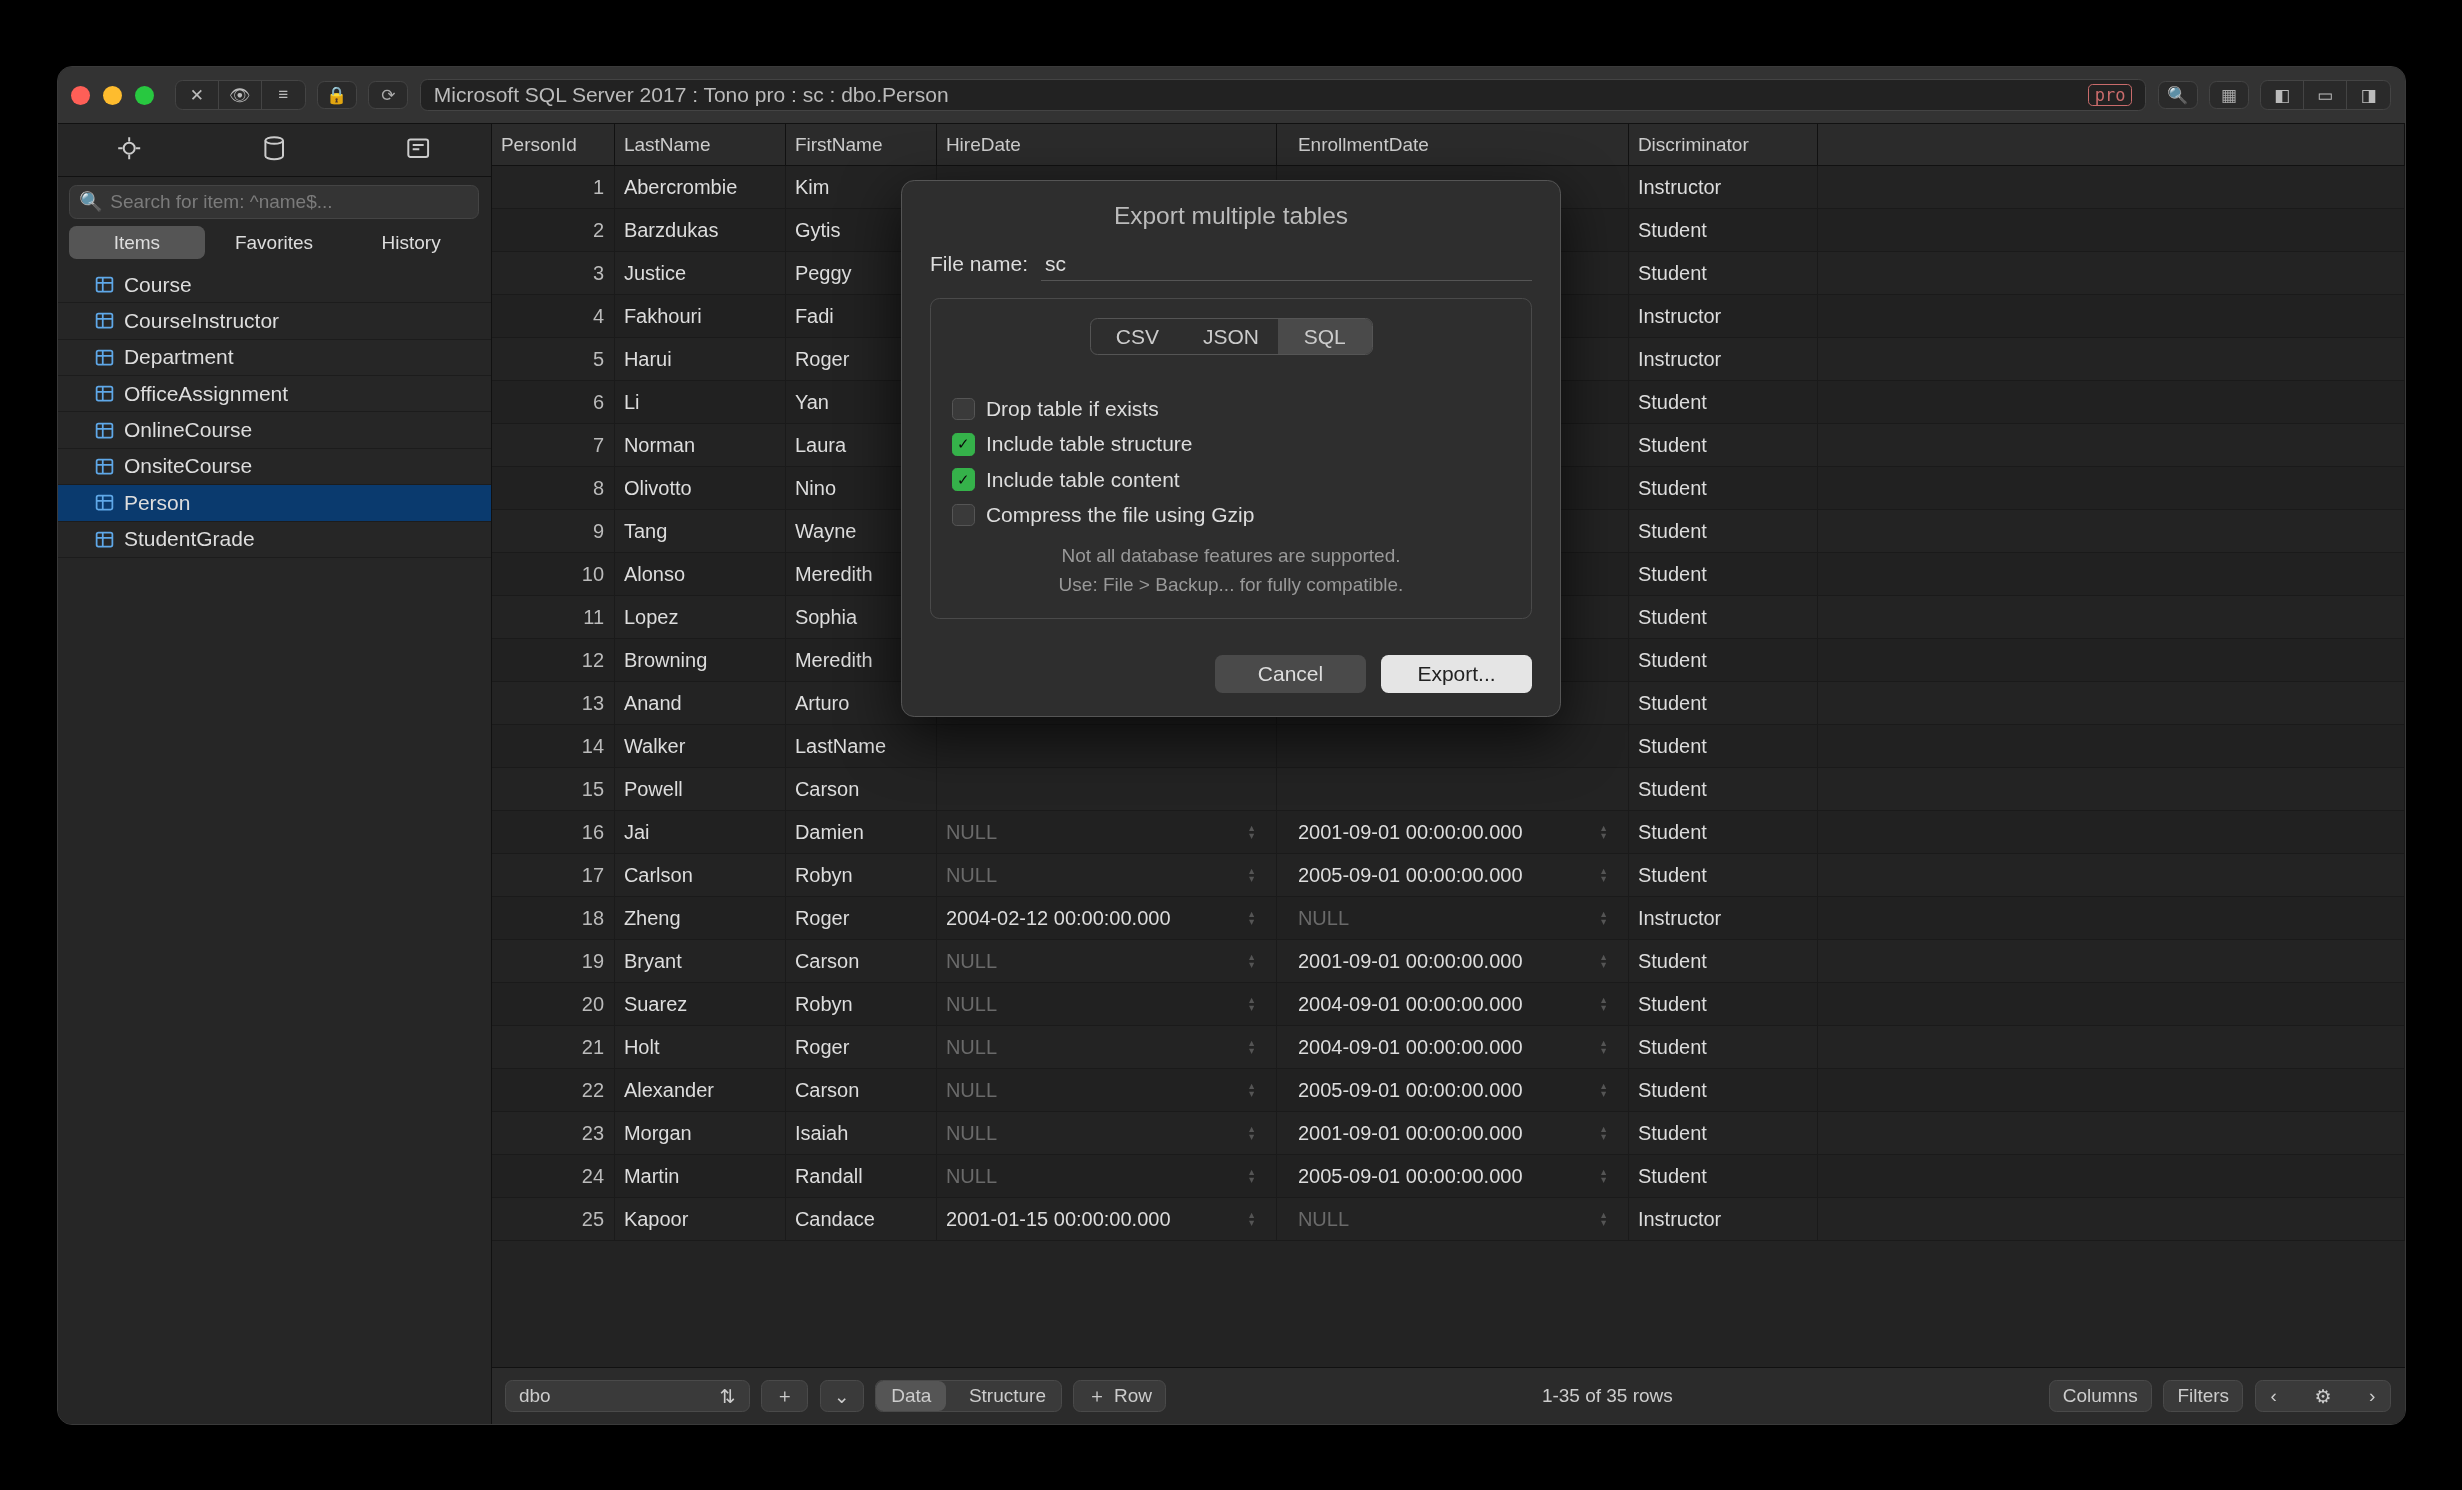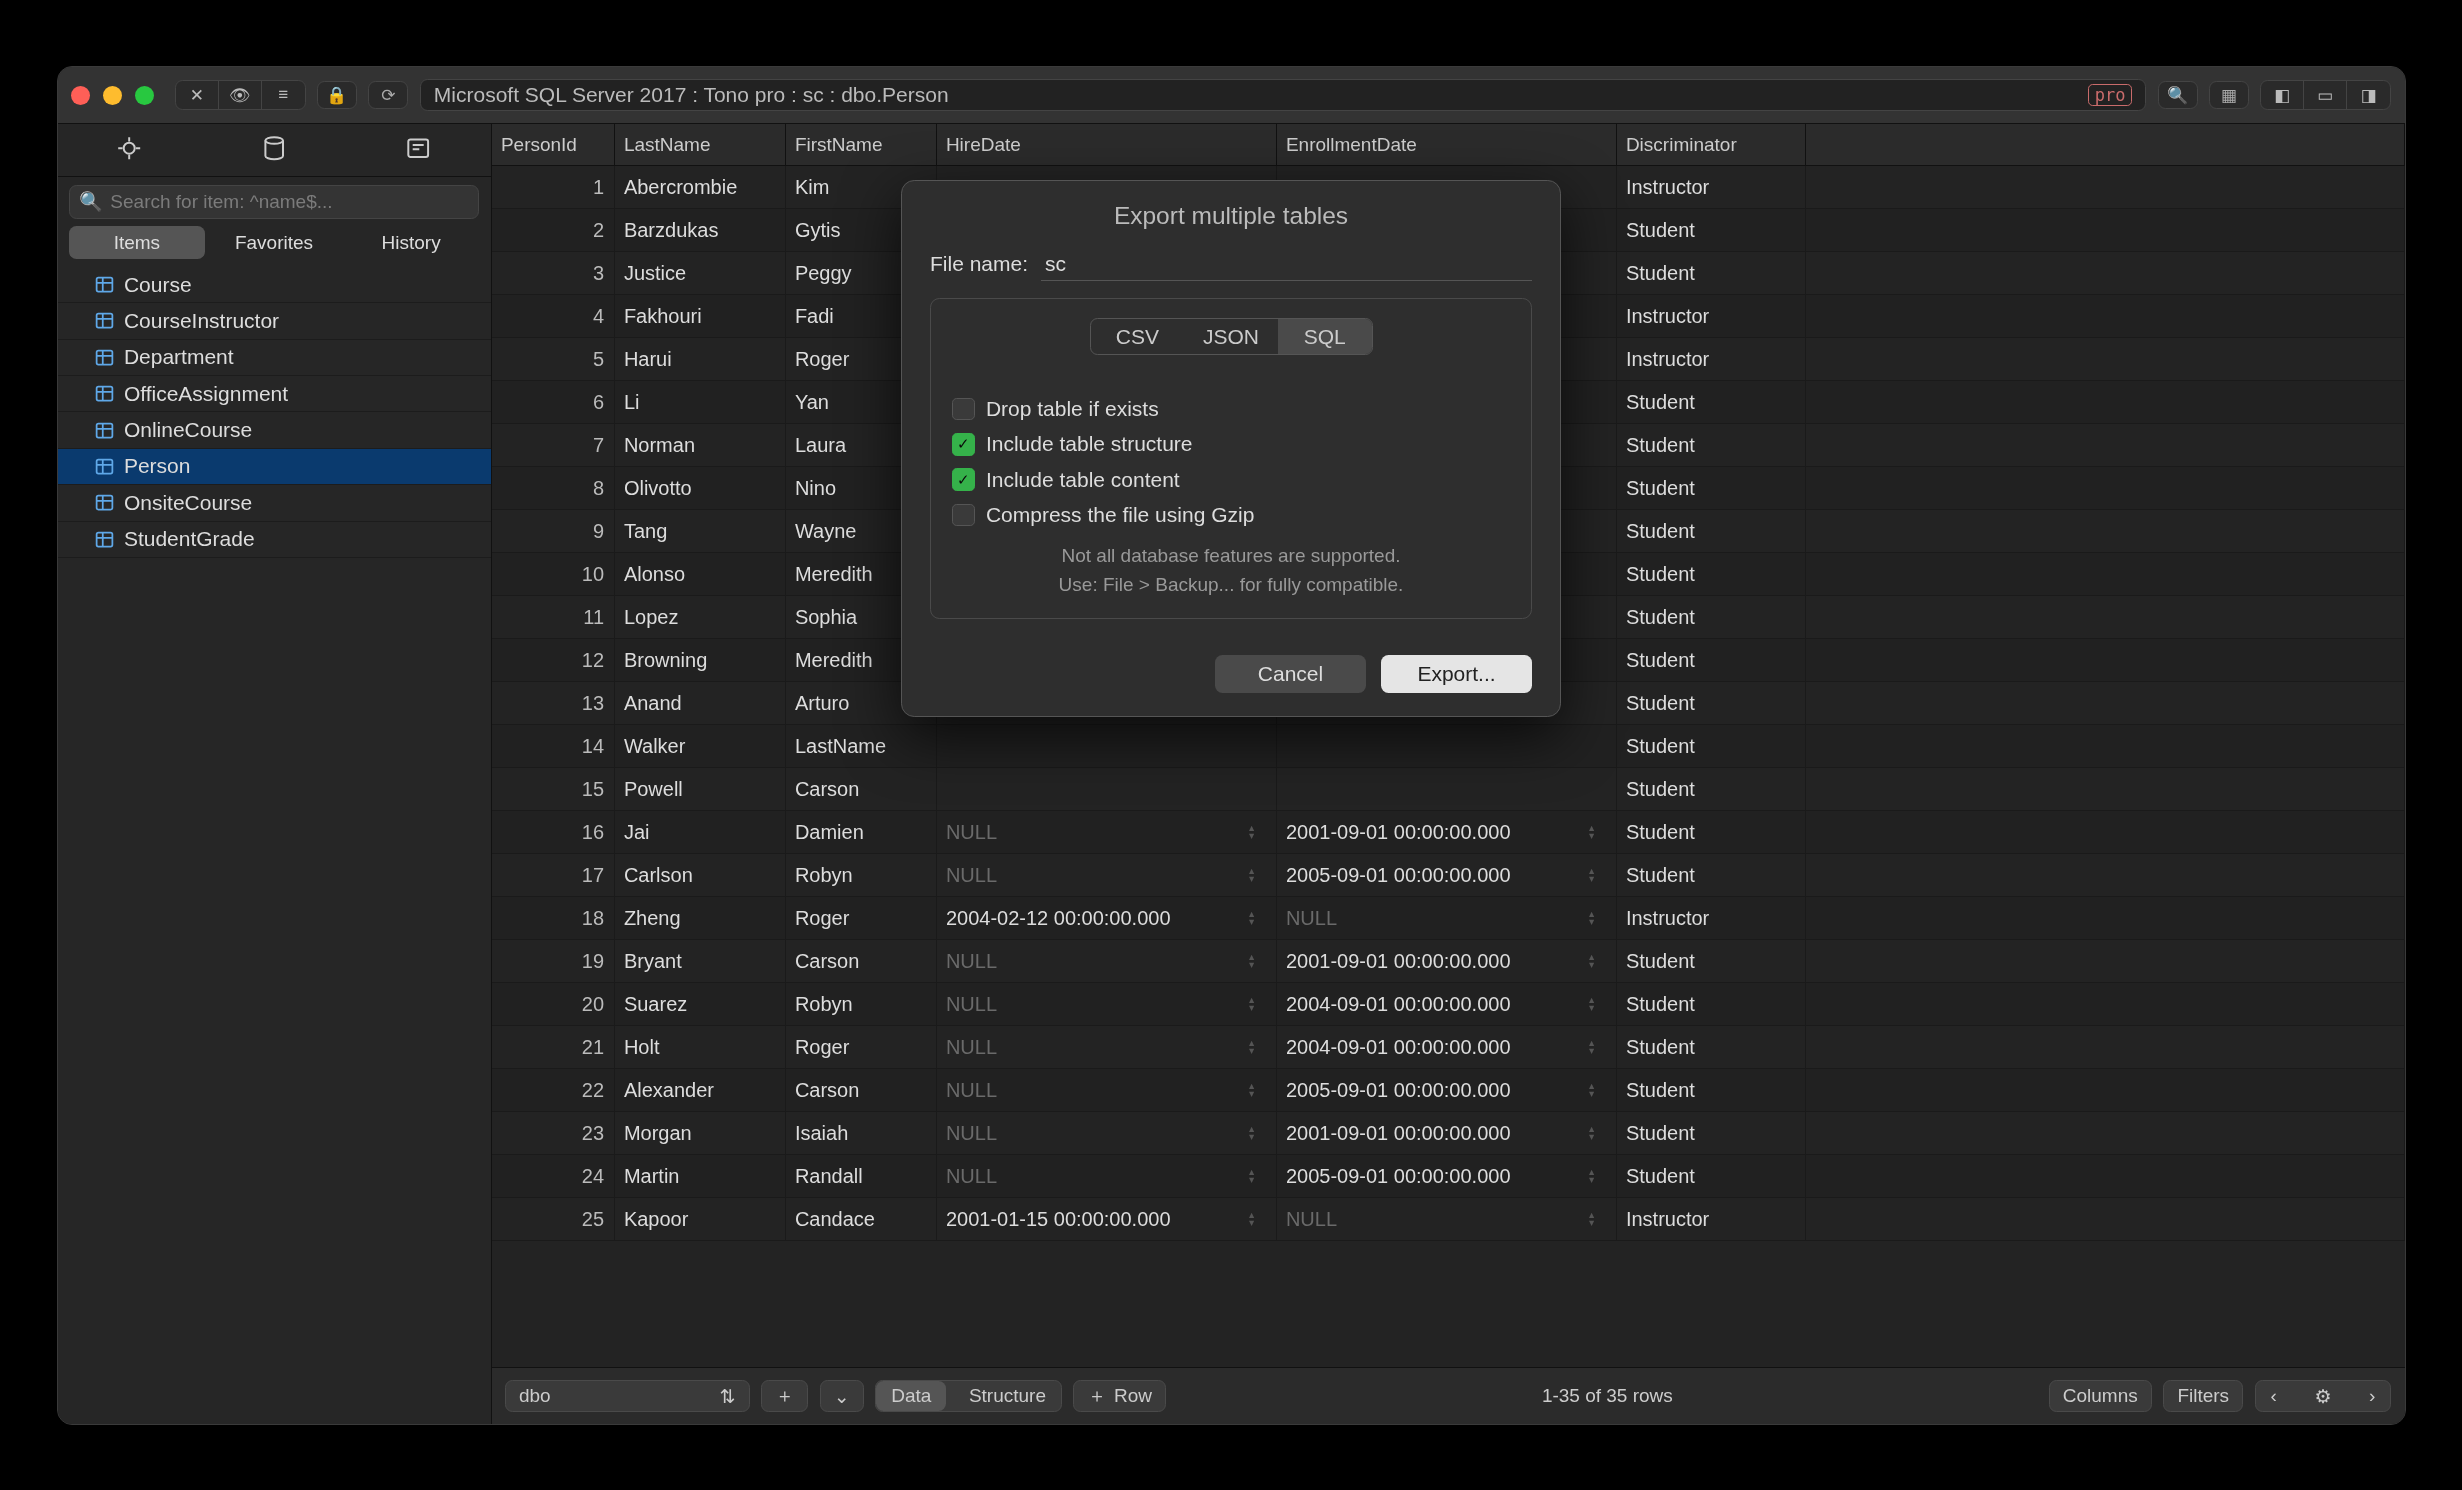--- a/index.html
+++ b/index.html
@@ -36,21 +36,21 @@
   .theader { display:flex; height:42px; background:#2b2b2b; border-bottom:0.9px solid #111; font-size:19px; color:#ccc;}
   .theader .th { border-right:0.9px solid #111; padding:7.5px 9.4px; display:flex; align-items:center;}
   .tbody { flex:1; overflow:auto;}
   .row { display:flex; height:43px; border-bottom:0.9px solid #1a1a1a; font-size:20px; color:#ddd;}
   .row:nth-child(even){background:#212121;}
   .cell { border-right:0.9px solid #1a1a1a; padding:0 9.4px; display:flex; align-items:center; overflow:hidden; white-space:nowrap;}
   .cell.null{ color:#6a6a6a;}
   .cell.num{ justify-content:flex-end; color:#bbb;}
   .stepper { margin-left:auto; width:17px; height:26.4px; display:flex; flex-direction:column; justify-content:center; color:#555; line-height:7.5px; font-size:10.4px;}
   
-  .c-id{width:123px;} .c-last{width:171px;} .c-first{width:151px;} .c-hire{width:340px;} .c-enroll{width:340px;} .c-disc{width:189px;} .c-ext{flex:1;}
+  .c-id{width:123px;} .c-last{width:171px;} .c-first{width:151px;} .c-hire{width:340px;} .c-enroll{width:340px;margin-left:12px;} .c-disc{width:189px;} .c-ext{flex:1;}
   
   .footer { height:57px; background:#2b2b2b; border-top:0.9px solid #111; display:flex; align-items:center; padding:0 13.2px; gap:11.3px; font-size:19px; color:#ccc;}
   .pill { background:#3a3a3a; border:0.9px solid #4a4a4a; border-radius:7.5px; height:32px; display:flex; align-items:center; padding:0 13.2px; gap:7.5px;}
   .pill.seg{padding:0;}
   .pill.seg span{padding:0 15px; height:100%; display:flex; align-items:center;}
   .pill.seg span.active{background:#555; border-radius:7.5px;}
   .spacer{flex:1; text-align:center;}
   
   .overlay { position:absolute; inset:0; display:flex; align-items:flex-start; justify-content:center; pointer-events:none;}
   .modal { margin-top:113px; width:660px; background:#2e2e2e; border:0.9px solid #555; border-radius:13.2px; box-shadow:0 19px 57px rgba(0,0,0,.7); color:#ddd; font-size:21px; pointer-events:auto;}
@@ -158,33 +158,33 @@
               </svg></span>
             <span>OfficeAssignment</span>
           </div>
           <div class="tree-item">
             <span class="ticon"><svg viewBox="0 0 24 24" fill="none" stroke="#5fa8e8" stroke-width="2">
                 <rect x="3" y="4" width="18" height="16" rx="2"></rect>
                 <path d="M3 10h18M10 4v16"></path>
               </svg></span>
             <span>OnlineCourse</span>
           </div>
+          <div class="tree-item">
+            <span class="ticon"><svg viewBox="0 0 24 24" fill="none" stroke="#5fa8e8" stroke-width="2">
+                <rect x="3" y="4" width="18" height="16" rx="2"></rect>
+                <path d="M3 10h18M10 4v16"></path>
+              </svg></span>
+            <span>OnsiteCourse</span>
+          </div>
           <div class="tree-item sel">
             <span class="ticon"><svg viewBox="0 0 24 24" fill="none" stroke="#5fa8e8" stroke-width="2">
                 <rect x="3" y="4" width="18" height="16" rx="2"></rect>
                 <path d="M3 10h18M10 4v16"></path>
               </svg></span>
             <span>Person</span>
-          </div>
-          <div class="tree-item">
-            <span class="ticon"><svg viewBox="0 0 24 24" fill="none" stroke="#5fa8e8" stroke-width="2">
-                <rect x="3" y="4" width="18" height="16" rx="2"></rect>
-                <path d="M3 10h18M10 4v16"></path>
-              </svg></span>
-            <span>OnsiteCourse</span>
           </div>
           <div class="tree-item">
             <span class="ticon"><svg viewBox="0 0 24 24" fill="none" stroke="#5fa8e8" stroke-width="2">
                 <rect x="3" y="4" width="18" height="16" rx="2"></rect>
                 <path d="M3 10h18M10 4v16"></path>
               </svg></span>
             <span>StudentGrade</span>
           </div>
         </div>
     </div>

